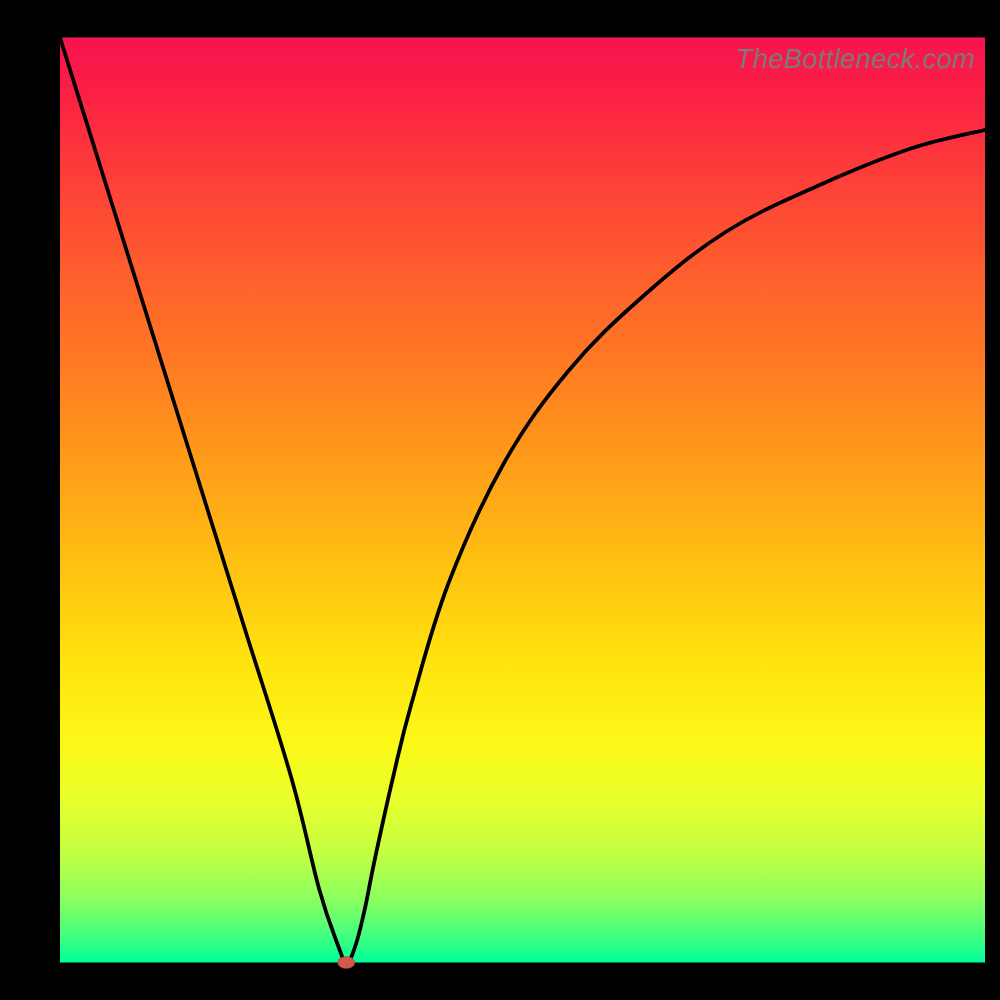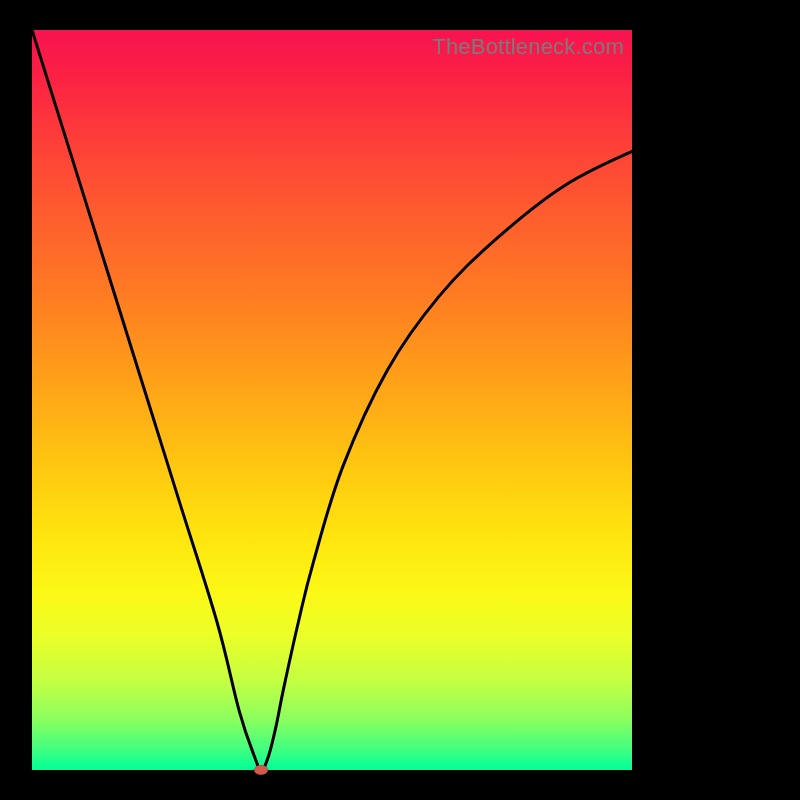--- a/index.html
+++ b/index.html
@@ -12,42 +12,43 @@
     overflow: hidden;
   }
   .frame {
     position: relative;
     width: 800px;
     height: 800px;
     background: #000;
   }
   .plot-area {
     position: absolute;
-    left: 32px;
+    left: 48px;
     top: 30px;
-    width: 600px;
+    width: 740px;
     height: 740px;
     
     background: linear-gradient(
       to bottom,
       #f71350 0%,
       #fb2044 6%,
       #fd3b3a 14%,
       #fe5a2f 24%,
       #ff7c22 36%,
       #ffa318 48%,
       #ffc411 58%,
       #ffe40e 68%,
       #fcf816 76%,
       #eaff29 82%,
       #c4ff42 88%,
       #8dff5d 93%,
       #45ff7e 97%,
       #00ff99 100%
     );
+    font-style: italic;
   }
   .watermark {
     position: absolute;
     top: 4px;
     right: 8px;
     color: #7b7b7b;
     font-size: 22px;
     font-weight: 500;
     letter-spacing: 0.2px;
     user-select: none;

